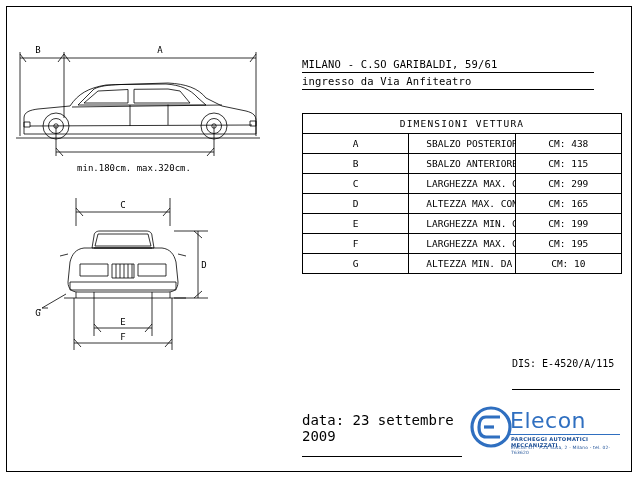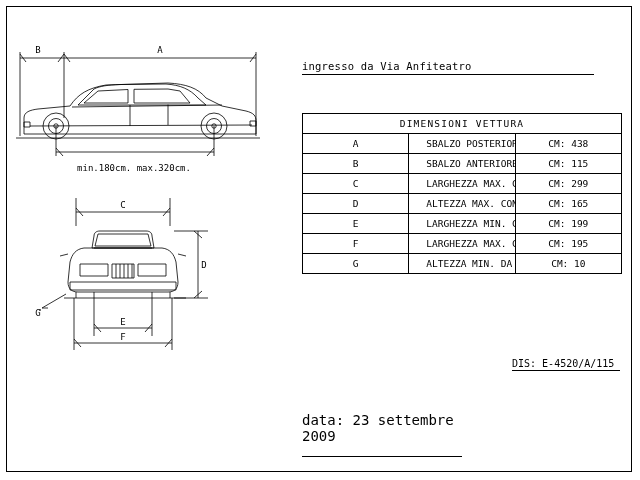--- a/index.html
+++ b/index.html
@@ -91,21 +91,21 @@
   td.label { width: 244px; }
   td.val   { width: 55px; text-align: center; padding-left: 4px;}
   td.peso  { text-align: center; letter-spacing: .8px; }
 
   .dis {
     position: absolute;
     left: 512px;
     top: 358px;
     font-size: 10px;
     border-bottom: 1px solid #000;
-    padding-bottom: 1px;
+    padding-bottom: 20px;
     width: 108px;
     text-align: left;
   }
   .data {
     position: absolute;
     left: 302px;
     top: 412px;
     font-size: 14px;
     border-bottom: 1px solid #000;
     padding-bottom: 12px;
@@ -282,20 +282,21 @@
         <text x="115" y="182" text-anchor="middle">C</text>
         <text x="196" y="242" text-anchor="middle">D</text>
         <text x="30" y="290" text-anchor="middle">G</text>
         <text x="115" y="299" text-anchor="middle">E</text>
         <text x="115" y="314" text-anchor="middle">F</text>
       </g>
     </svg>
   </div>
 
   <div class="addr">
+    <div class="line1">MILANO - C.SO GARIBALDI, 59/61</div>
     <div class="line2">ingresso da Via Anfiteatro</div>
   </div>
 
   <table class="dims">
     <tbody>
       <tr>
         <td class="hdr" colspan="3">DIMENSIONI VETTURA</td>
       </tr>
       <tr>
         <td class="key">A</td>
@@ -332,13 +333,24 @@
         <td class="label">ALTEZZA  MIN. DA TERRA CONSENTITA</td>
         <td class="val">CM:  10</td>
       </tr>
     </tbody>
   </table>
 
   <div class="dis">DIS: E-4520/A/115</div>
 
   <div class="data">data: 23 settembre 2009</div>
 
+  <div class="logo">
+    <svg width="42" height="44" viewBox="0 0 42 44">
+      <circle cx="21" cy="21" r="19" fill="none" stroke="#2f6fc0" stroke-width="3.2"></circle>
+      <path d="M30,11 L16,11 C11,11 9,15 9,21 C9,27 11,31 16,31 L30,31" fill="none" stroke="#2f6fc0" stroke-width="3.2"></path>
+      <path d="M14,21 L24,21" fill="none" stroke="#2f6fc0" stroke-width="3.2"></path>
+    </svg>
+    <div class="brand">Elecon</div>
+    <div class="underline"></div>
+    <div class="tag1">PARCHEGGI AUTOMATICI MECCANIZZATI</div>
+    <div class="tag2">Elecon srl - P.za Susa, 2 - Milano - tel. 02-763620</div>
+  </div>
 </div>
 
 </body></html>

